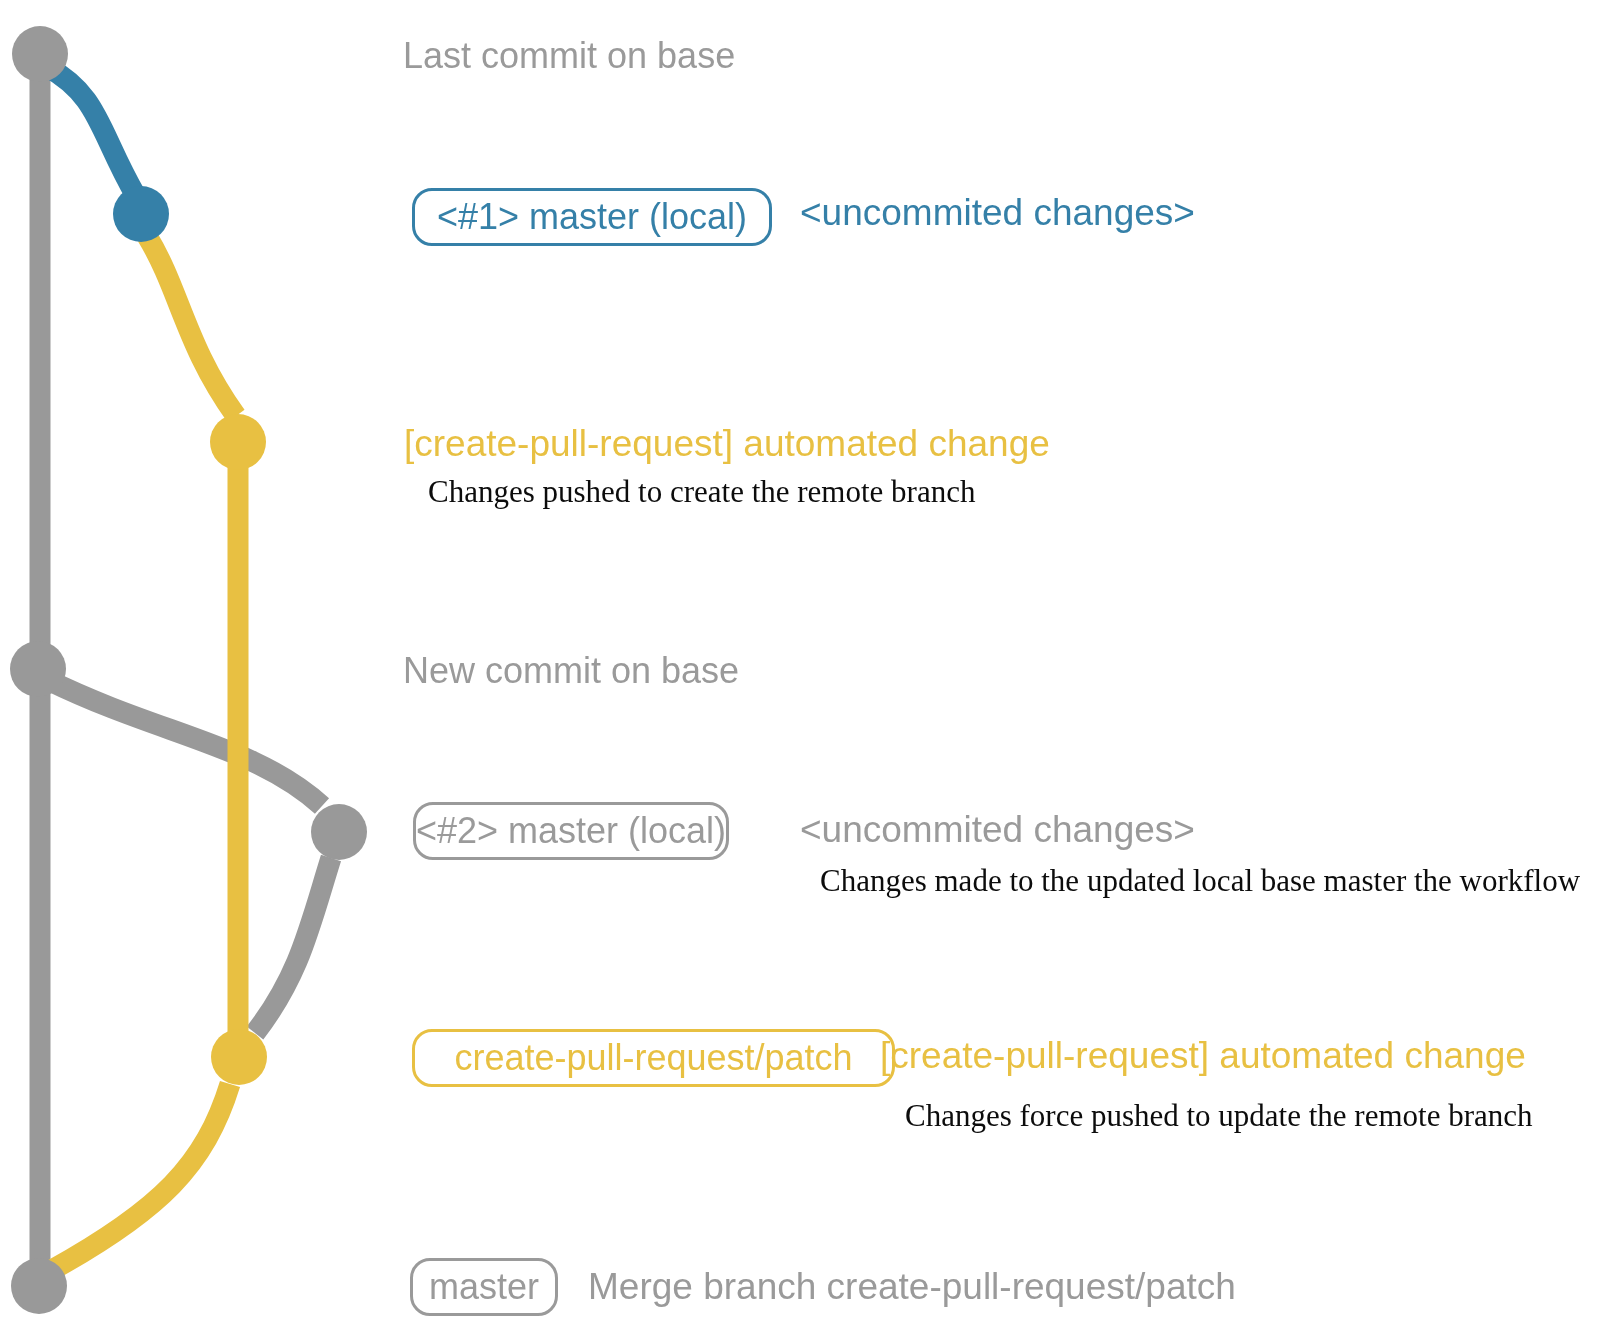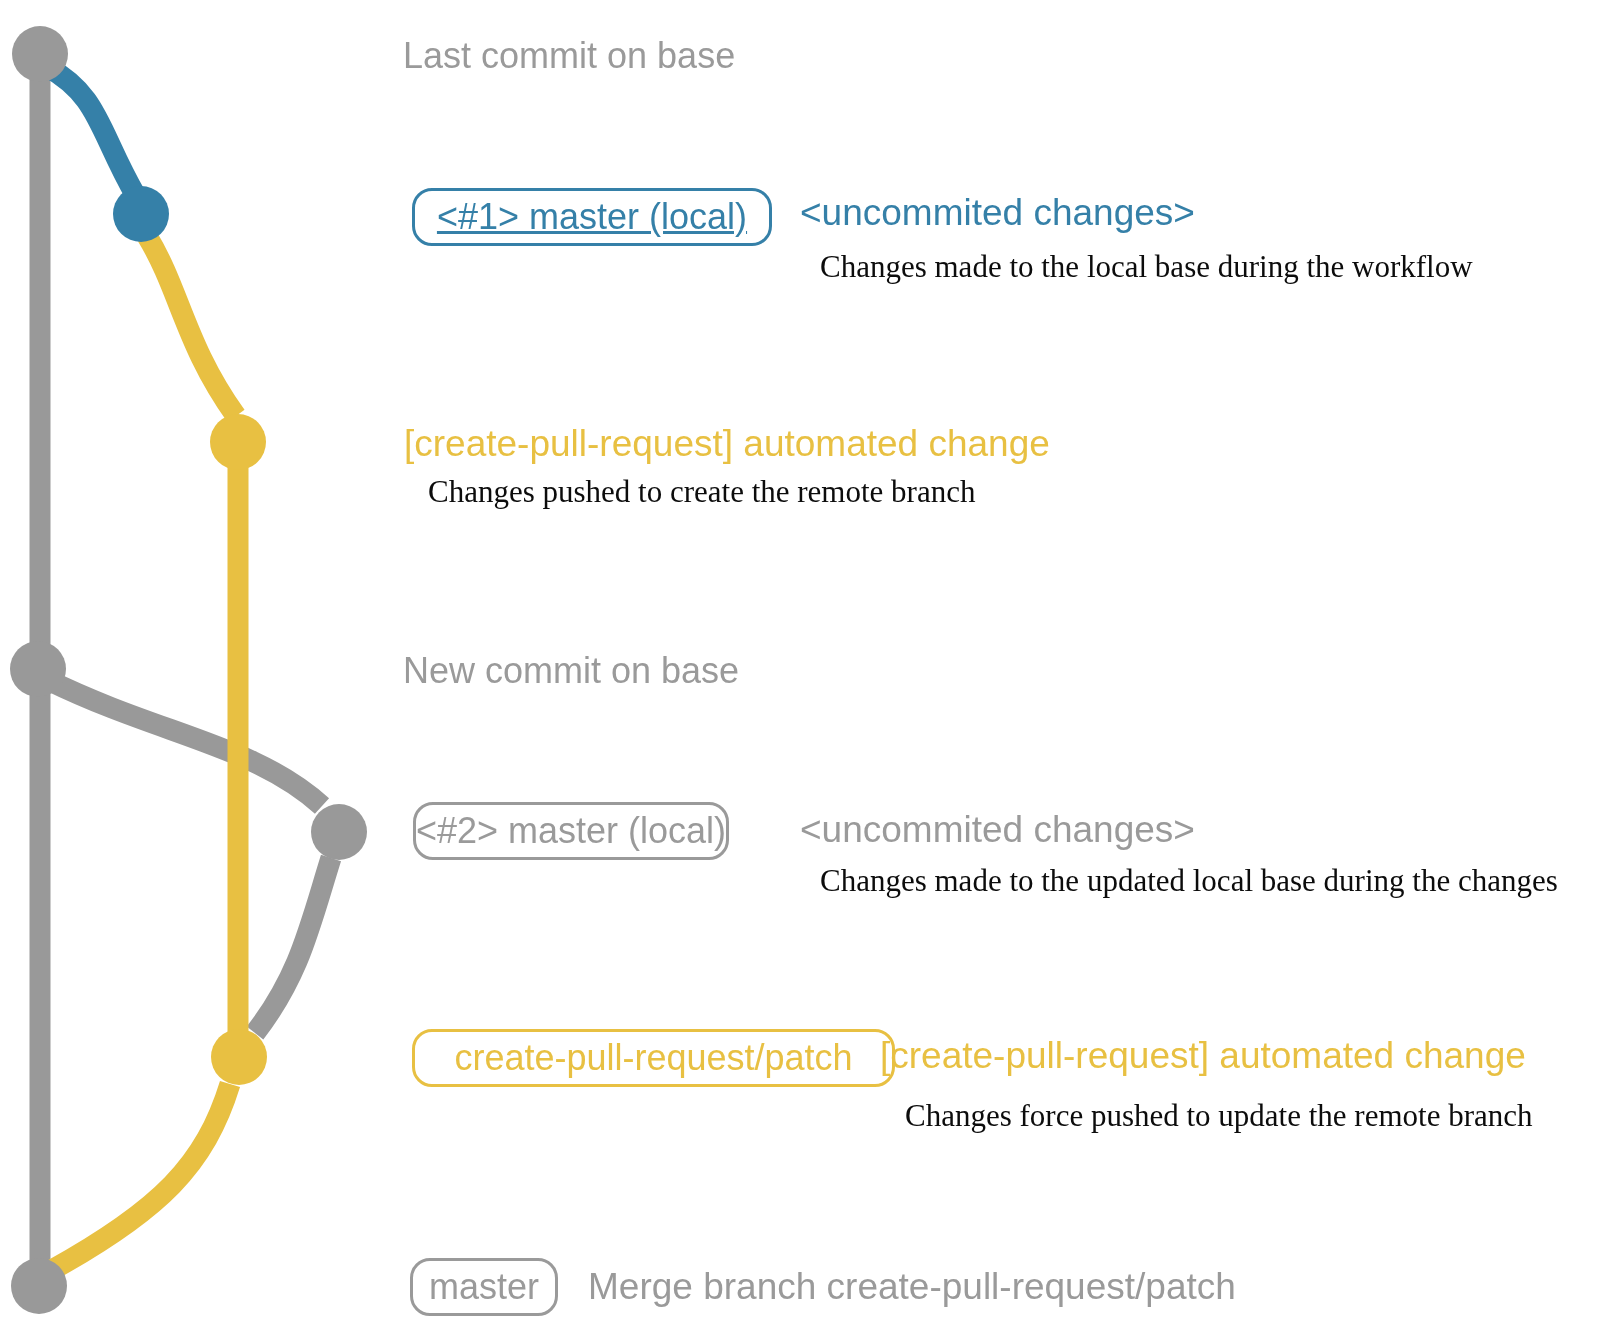--- a/index.html
+++ b/index.html
@@ -71,36 +71,35 @@
     <circle class="dot-blue" cx="141" cy="214" r="28"></circle>
     <circle class="dot-yellow" cx="238" cy="442" r="28"></circle>
     <circle class="dot-gray" cx="38" cy="669" r="28"></circle>
     <circle class="dot-gray" cx="339" cy="832" r="28"></circle>
     <circle class="dot-yellow" cx="239" cy="1057" r="28"></circle>
     <circle class="dot-gray" cx="39" cy="1286" r="28"></circle>
   </svg>
 
   <div class="lbl head-gray" style="left:403px;top:36px;">Last commit on base</div>
 
-  <div class="badge badge-blue" style="left:412px;top:188px;width:360px;text-decoration:underline;">
+  <div class="badge badge-blue" style="left:412px;top:188px;width:360px;">
     <span>&lt;#1&gt; master (local)</span>
   </div>
   <div class="lbl status-blue" style="left:800px;top:193px;">&lt;uncommited changes&gt;</div>
-  <div class="lbl desc" style="left:820px;top:250px;">Changes made to the local base during the workflow</div>
 
   <div class="lbl msg-yellow" style="left:404px;top:424px;">[create-pull-request] automated change</div>
   <div class="lbl head-gray" style="left:403px;top:651px;">New commit on base</div>
 
   <div class="lbl desc" style="left:428px;top:475px;">Changes pushed to create the remote branch</div>
 
   <div class="badge badge-gray" style="left:413px;top:802px;width:316px;">
     <span>&lt;#2&gt; master (local)</span>
   </div>
   <div class="lbl status-gray" style="left:800px;top:810px;">&lt;uncommited changes&gt;</div>
-  <div class="lbl desc" style="left:820px;top:864px;">Changes made to the updated local base during the changes</div>
+  <div class="lbl desc" style="left:820px;top:864px;">Changes made to the updated local base master the workflow</div>
 
   <div class="badge badge-yellow" style="left:412px;top:1029px;width:483px;">
     <span>create-pull-request/patch</span>
   </div>
   <div class="lbl msg-yellow" style="left:880px;top:1036px;">[create-pull-request] automated change</div>
   <div class="lbl desc" style="left:905px;top:1099px;">Changes force pushed to update the remote branch</div>
 
   <div class="badge badge-gray" style="left:410px;top:1258px;width:148px;">
     <span>master</span>
   </div>

